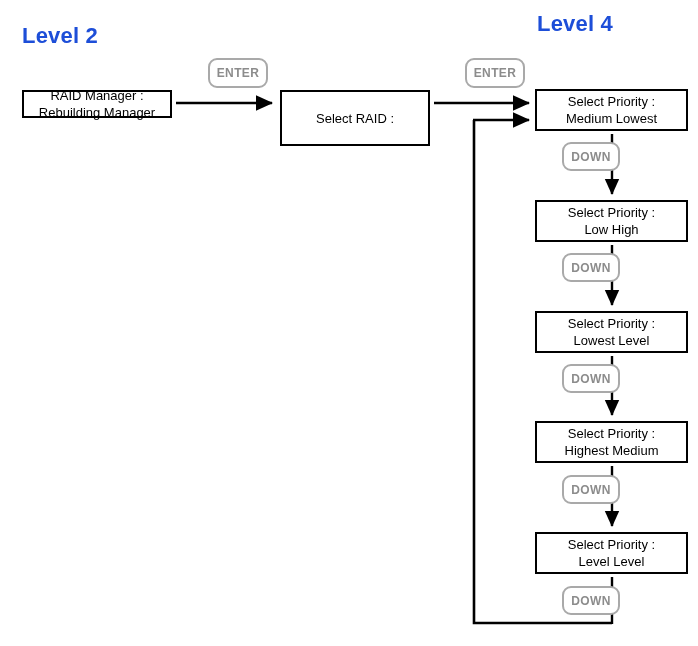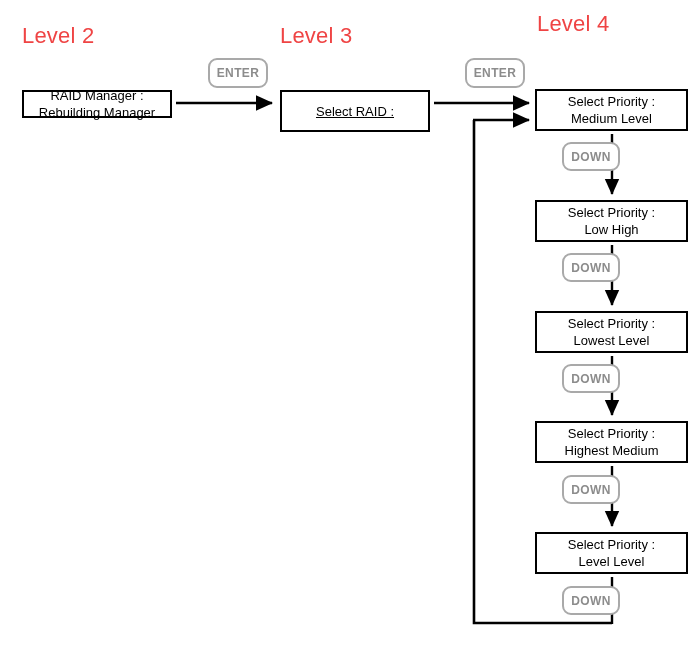--- a/index.html
+++ b/index.html
@@ -17,23 +17,23 @@
     width: 698px;
     height: 646px;
     background: #ffffff;
     overflow: hidden;
   }
   
   .level-heading {
     position: absolute;
     font-family: "Liberation Sans", sans-serif;
     font-size: 22px;
-    font-weight: normal;
+    font-weight: bold;
     letter-spacing: 0.2px;
-    color: #ef4444;
+    color: #1d4ed8;
     white-space: nowrap;
     line-height: 24px;
   }
   
   .menu-box {
     position: absolute;
     box-sizing: border-box;
     border: 2px solid #000000;
     background: #ffffff;
     display: flex;
@@ -99,35 +99,34 @@
 
     <line x1="612" y1="134" x2="612" y2="194" stroke="#000000" stroke-width="2.4" marker-end="url(#arrowhead)"></line>
     <line x1="612" y1="245" x2="612" y2="305" stroke="#000000" stroke-width="2.4" marker-end="url(#arrowhead)"></line>
     <line x1="612" y1="356" x2="612" y2="415" stroke="#000000" stroke-width="2.4" marker-end="url(#arrowhead)"></line>
     <line x1="612" y1="466" x2="612" y2="526" stroke="#000000" stroke-width="2.4" marker-end="url(#arrowhead)"></line>
 
     <line x1="612" y1="577" x2="612" y2="624" stroke="#000000" stroke-width="2.4"></line>
   </svg>
 
   <div class="level-heading" style="left:22px; top:24px;">Level 2</div>
-  <div class="level-heading" style="left:280px; top:24px;">Level 3</div>
   <div class="level-heading" style="left:537px; top:12px;">Level 4</div>
 
   <div class="menu-box" style="left:22px; top:90px; width:150px; height:28px;">
     <span class="line1">RAID Manager :</span>
     <span class="line2">Rebuilding Manager</span>
   </div>
 
-  <div class="menu-box" style="left:280px; top:90px; width:150px; height:42px;text-decoration:underline;">
+  <div class="menu-box" style="left:280px; top:90px; width:150px; height:56px;">
     <span class="line1">Select RAID :</span>
   </div>
 
   <div class="menu-box" style="left:535px; top:89px; width:153px; height:42px;">
     <span class="line1">Select Priority :</span>
-    <span class="line2">Medium Level</span>
+    <span class="line2">Medium Lowest</span>
   </div>
 
   <div class="menu-box" style="left:535px; top:200px; width:153px; height:42px;">
     <span class="line1">Select Priority :</span>
     <span class="line2">Low High</span>
   </div>
 
   <div class="menu-box" style="left:535px; top:311px; width:153px; height:42px;">
     <span class="line1">Select Priority :</span>
     <span class="line2">Lowest Level</span>

